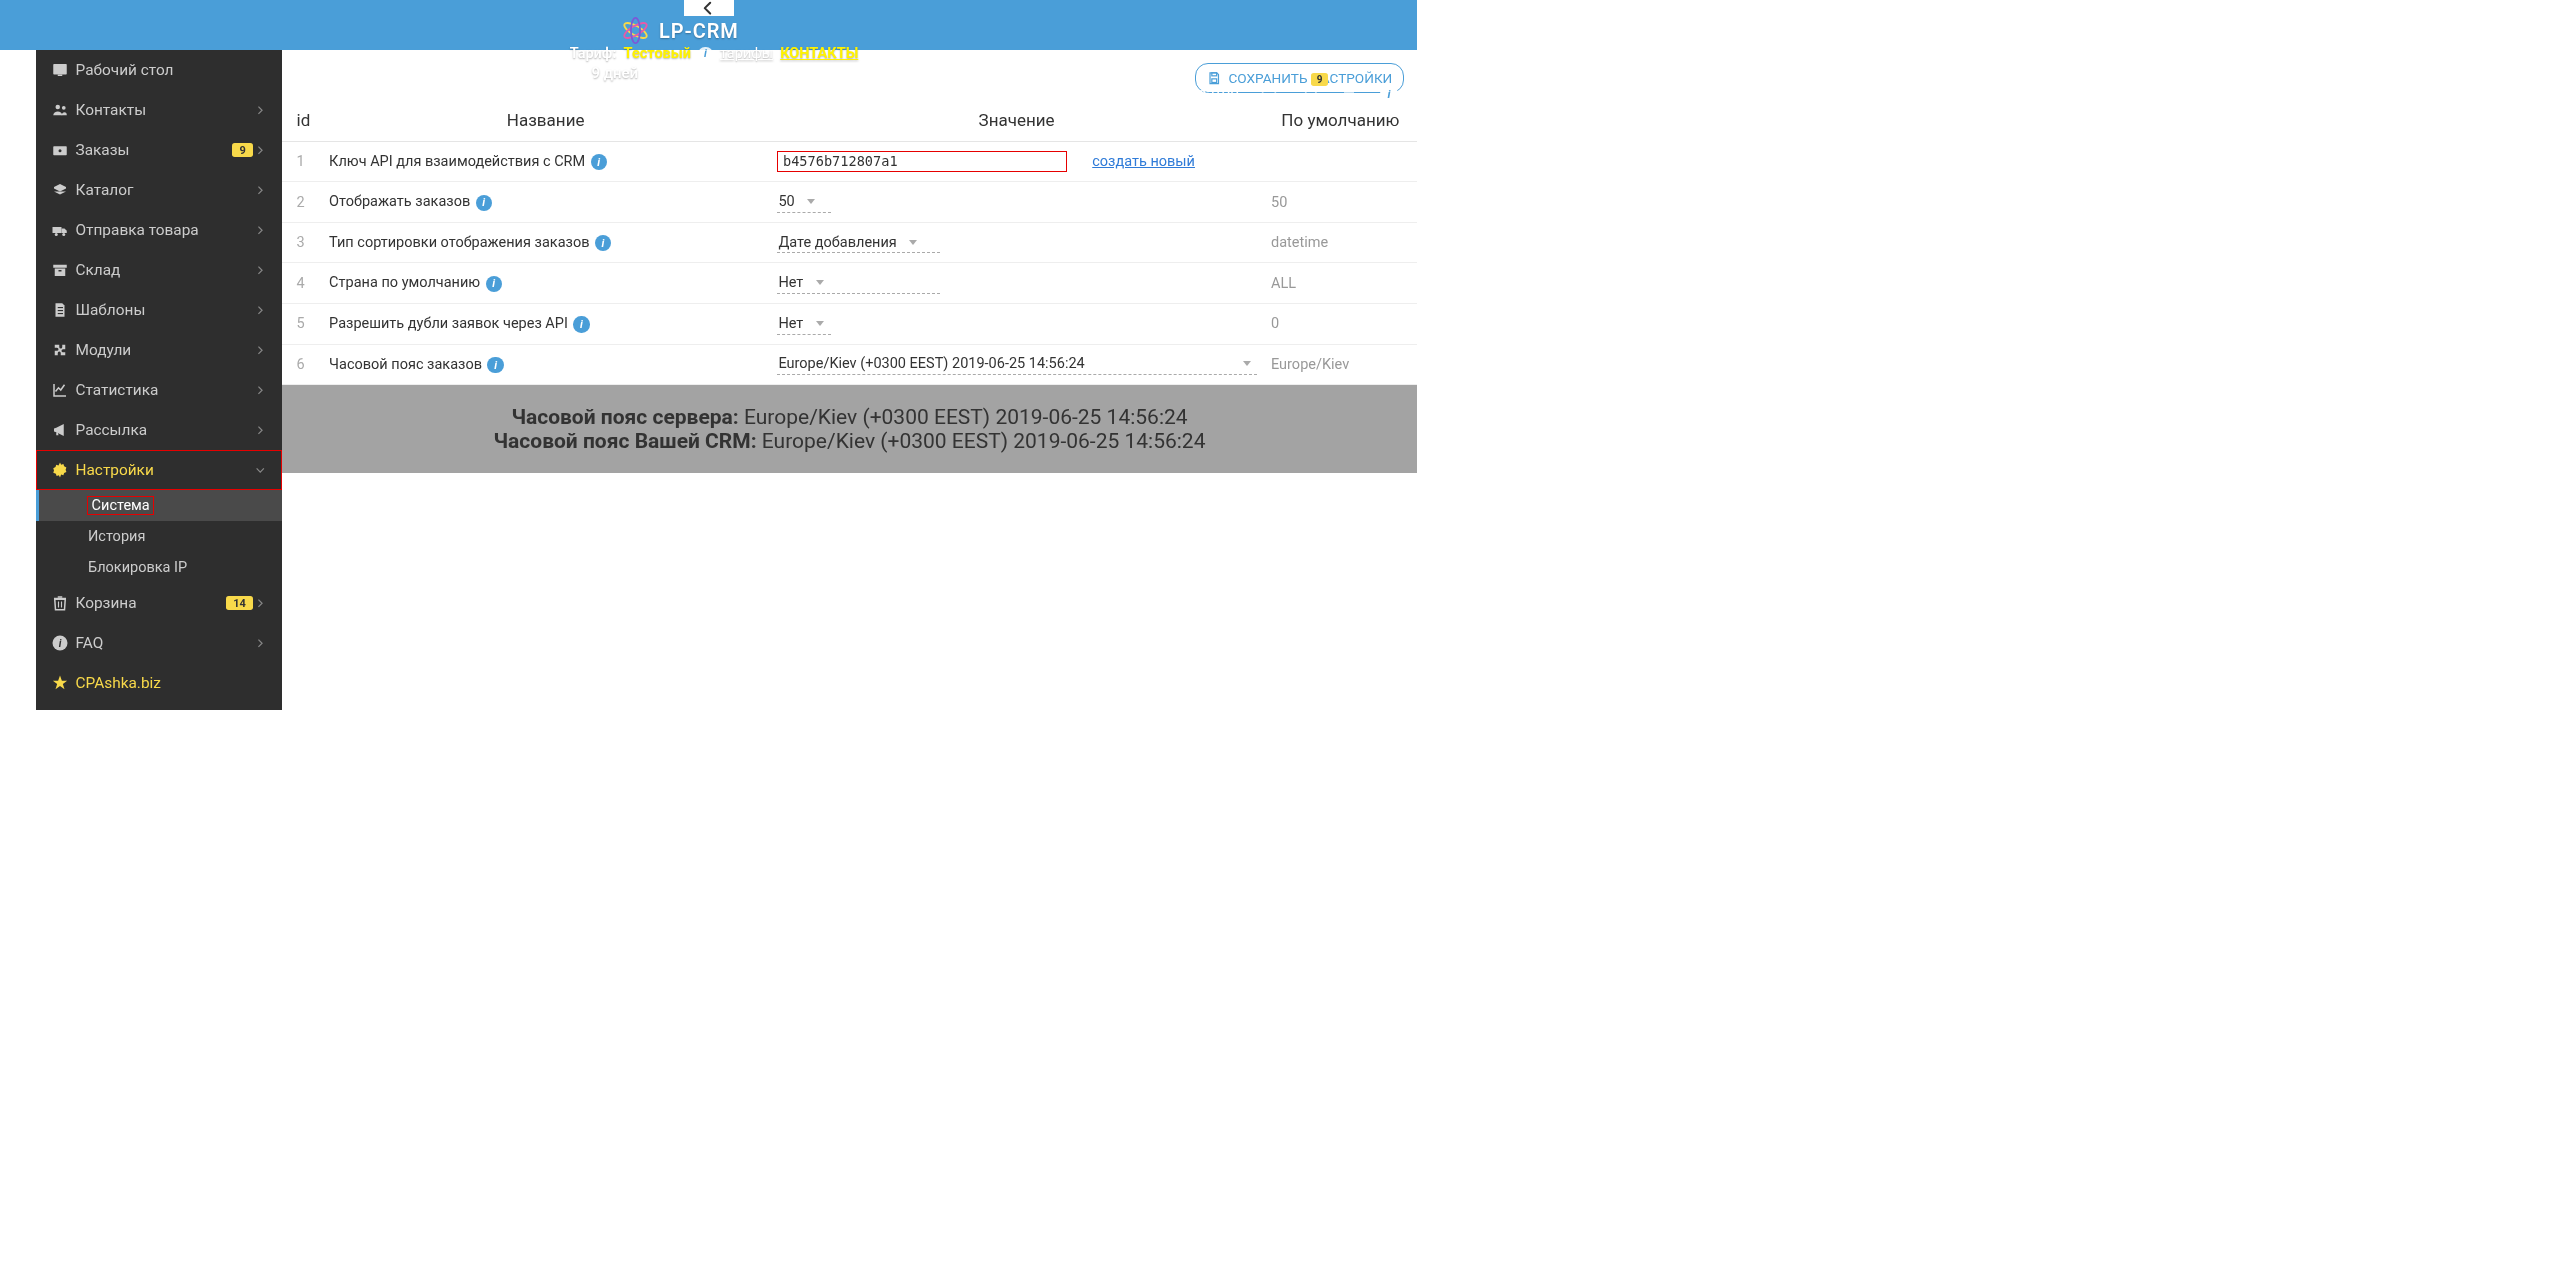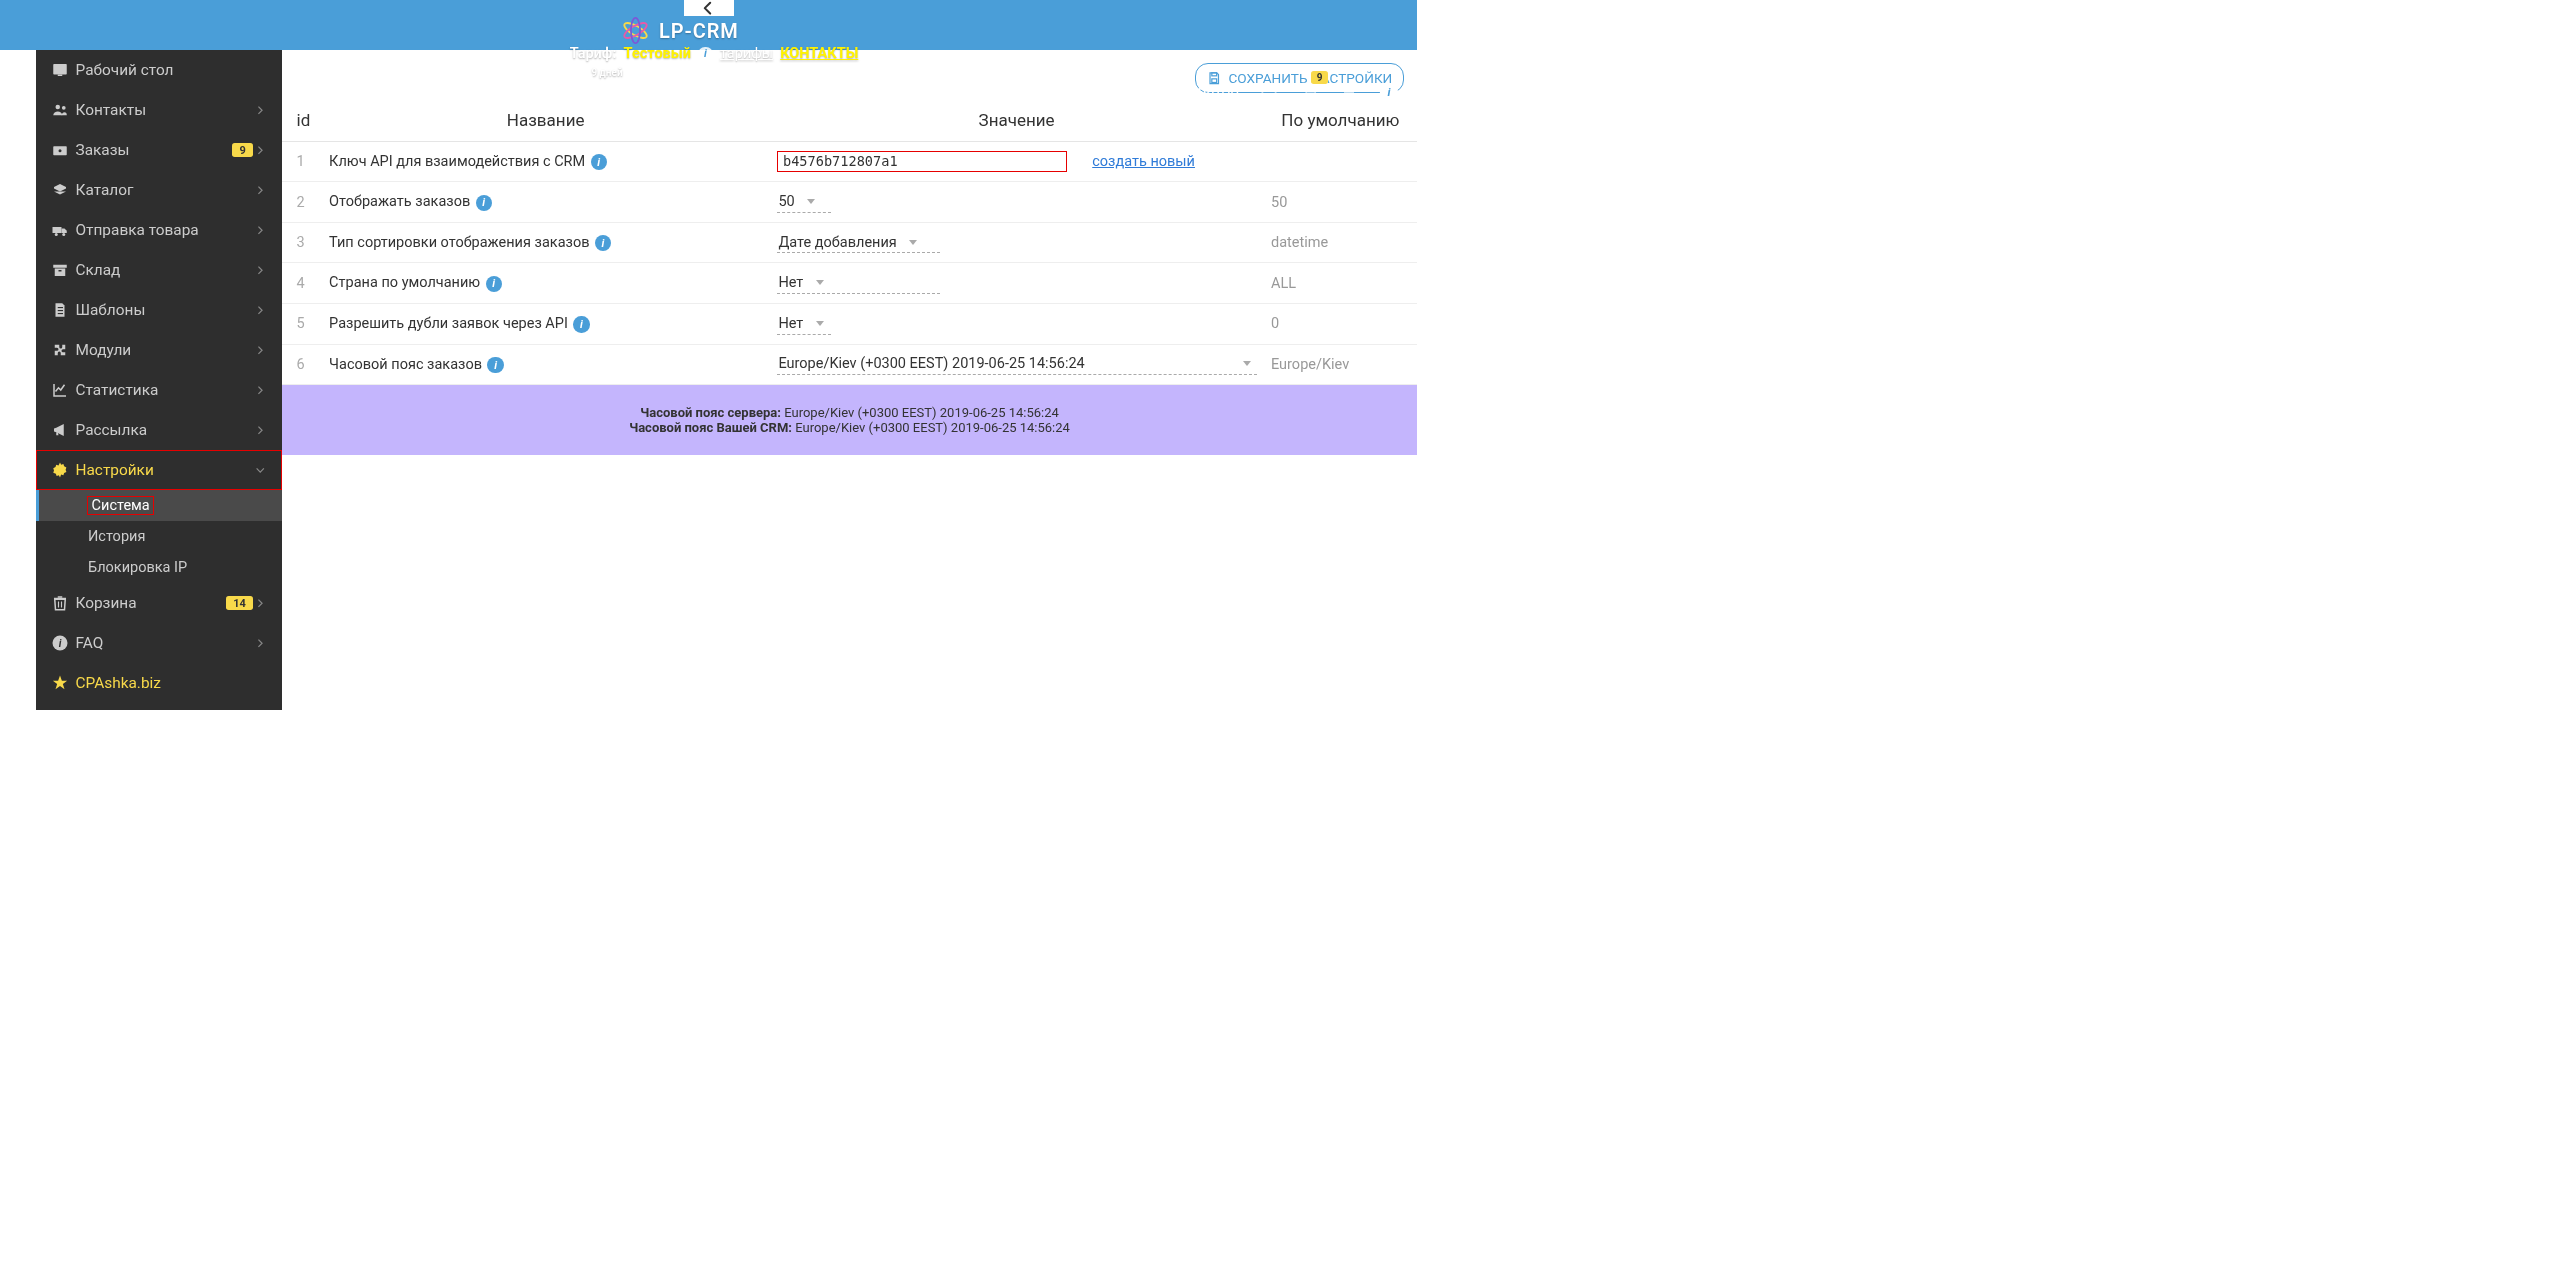--- a/index.html
+++ b/index.html
@@ -10,21 +10,21 @@
 .back-btn svg { width: 16.3px; height: 16.3px; }
 .logo-area { width: 197px; height: 50px; display: flex; align-items: center; padding-left: 11px; gap: 9px; }
 .logo-icon { width: 29px; height: 29px; }
 .logo-text { font-size: 20px; font-weight: 600; letter-spacing: 0.9px; text-shadow: 0 0.9px 1.8px rgba(0,0,0,0.3); }
 .tariff-area { padding-left: 11px; flex: 0 0 auto; }
 .tariff-line1 { font-size: 14.5px; display: flex; align-items: center; gap: 7.2px; }
 .tariff-label { font-weight: 600; text-shadow: 0 0.9px 1.8px rgba(0,0,0,0.3); }
 .tariff-value { color: #fff200; font-weight: 700; text-shadow: 0 0.9px 1.8px rgba(0,0,0,0.3); }
 .tariff-link { color: #fff; text-decoration: underline; text-shadow: 0 0.9px 1.8px rgba(0,0,0,0.3); }
 .contacts-link { color: #fff200; font-weight: 700; text-decoration: underline; text-shadow: 0 0.9px 1.8px rgba(0,0,0,0.3); }
-.tariff-line2 { display: flex; align-items: center; gap: 5.4px; font-size: 10px; margin-top: 1.8px; }
+.tariff-line2 { display: flex; align-items: center; gap: 5.4px; font-size: 15px; margin-top: 1.8px; }
 .cal-icon { width: 16.3px; height: 16.3px; }
 .days-text { font-weight: 600; text-shadow: 0 0.9px 1.8px rgba(0,0,0,0.3); }
 .info-icon-s { display: inline-flex; width: 14.5px; height: 14.5px; border-radius: 50%; background: rgba(255,255,255,0.85); color: #4a9ed8; align-items: center; justify-content: center; font-size: 11px; font-weight: 700; font-style: italic; }
 
 .top-right { margin-left: auto; display: flex; align-items: center; gap: 20px; padding-right: 18px; }
 .user-area { display: flex; align-items: center; gap: 7.2px; border-bottom: 0.9px dashed rgba(255,255,255,0.7); padding-bottom: 1.8px; cursor: pointer; justify-content: flex-end; }
 .user-icon { width: 20px; height: 20px; fill: #fff; }
 .user-name { font-size: 15.4px; }
 .top-icon { width: 20px; height: 20px; fill: rgba(255,255,255,0.6); cursor: pointer; }
 .cart-wrap { position: relative; cursor: pointer; }
@@ -60,21 +60,21 @@
 table.settings td.idx { color: #aaa; text-align: left; padding-left: 14.5px; width: 40px; }
 table.settings td.name { width: 453px; }
 table.settings td.def { color: #999; width: 154px; }
 .info-badge { display: inline-flex; width: 16.3px; height: 16.3px; border-radius: 50%; background: #4a9ed8; color: #fff; align-items: center; justify-content: center; font-size: 11px; font-weight: 700; font-style: italic; margin-left: 5.4px; cursor: help; }
 .val-apikey { display: inline-block; border: 1.8px solid #e60000; padding: 1.8px 5.4px; font-family: ui-monospace, Menlo, monospace; font-size: 13.6px; width: 290px; }
 .create-link { color: #2f7bd8; text-decoration: underline; margin-left: 22px; font-size: 14.5px; cursor: pointer; }
 .val-select { display: inline-flex; align-items: center; border-bottom: 0.9px dashed #aaa; padding: 1.8px 5.4px 1.8px 1.8px; cursor: pointer; gap: 9px; min-width: 54px; }
 .val-select.wide { min-width: 163px; }
 .val-select.full { min-width: 480px; justify-content: space-between; }
 .tri { width: 0; height: 0; border-left: 4.5px solid transparent; border-right: 4.5px solid transparent; border-top: 5.4px solid #aaa; margin-left: 3.6px; }
-.tz-banner { background: #c4b5fd; padding: 20px 14.5px; text-align: center; font-size: 13px; color: #333; }
+.tz-banner { background: #a3a3a3; padding: 20px 14.5px; text-align: center; font-size: 21px; color: #333; }
 .tz-banner b { font-weight: 700; }
 </style>
 </head>
 <body>
 
 <div class="topbar">
   <div class="back-btn">
     <svg viewBox="0 0 24 24">
         <path d="M15 4l-8 8 8 8" fill="none" stroke="#333" stroke-width="3" stroke-linecap="round" stroke-linejoin="round"></path>
       </svg>

